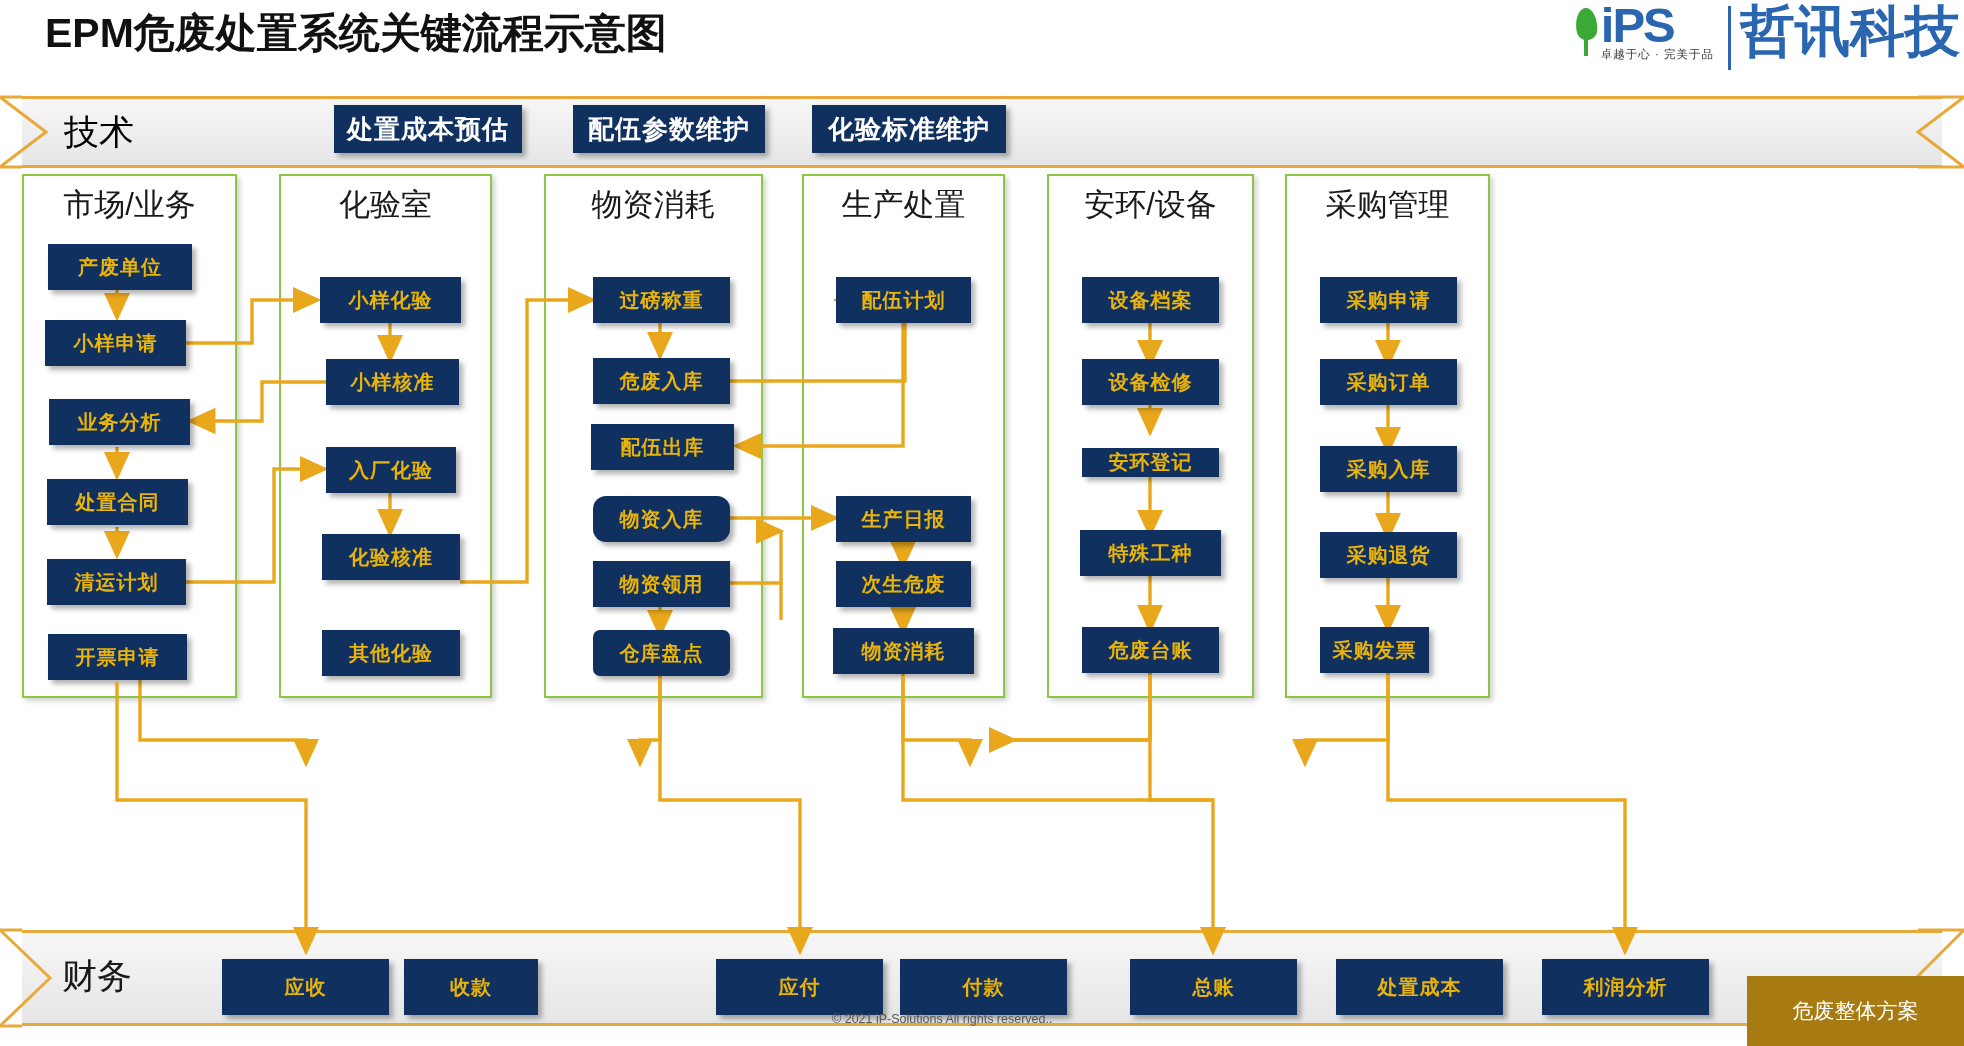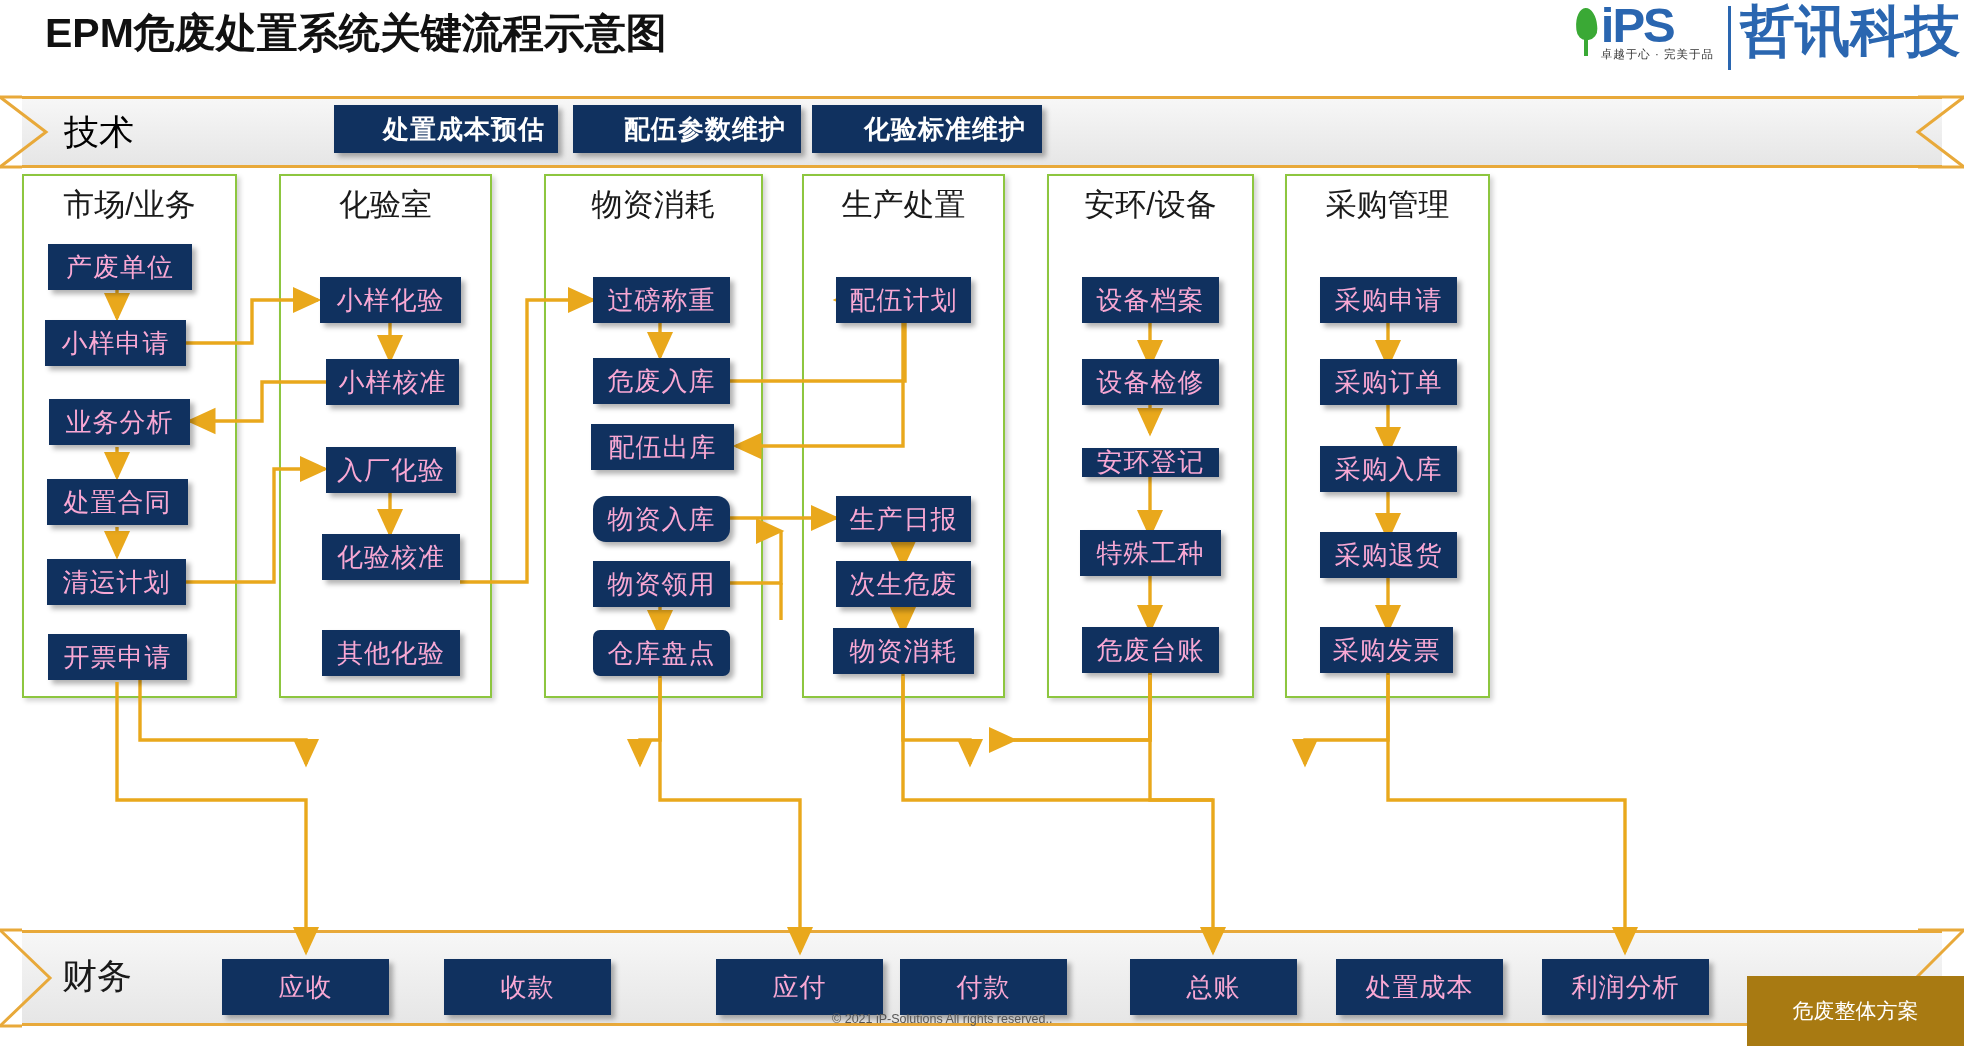--- a/index.html
+++ b/index.html
@@ -46,31 +46,31 @@
     border:2px solid #8dc63f;box-sizing:border-box;
     box-shadow:3px 3px 5px rgba(0,0,0,.18);
   }
   .lane-title{
     position:absolute;width:100%;text-align:center;top:10px;
     font-size:31px;color:#1a1a1a;white-space:nowrap;
   }
 
   
   .node{
-    position:absolute;background:#10315f;color:#f9a8d4;
-    font-size:26px;font-weight:400;
+    position:absolute;background:#10315f;color:#eab308;
+    font-size:20px;font-weight:700;
     display:flex;align-items:center;justify-content:center;
     box-shadow:4px 4px 5px rgba(0,0,0,.30);
     letter-spacing:1px;white-space:nowrap;
     box-sizing:border-box;
   }
   .tech-node{
     position:absolute;background:#10315f;color:#fff;font-size:26px;font-weight:700;
     display:flex;align-items:center;justify-content:center;
-    box-shadow:4px 4px 5px rgba(0,0,0,.30);letter-spacing:1px;white-space:nowrap;padding-left:36px;
+    box-shadow:4px 4px 5px rgba(0,0,0,.30);letter-spacing:1px;white-space:nowrap;
   }
 
   
   .copyright{
     position:absolute;font-size:12.5px;color:#555;white-space:nowrap;
   }
   .corner-tag{
     position:absolute;background:#a87a12;color:#fff;
     font-size:21px;display:flex;align-items:center;justify-content:center;
     white-space:nowrap;
@@ -226,35 +226,35 @@
   <div class="node" style="left:1082px;top:277px;width:137px;height:46px;">设备档案</div>
   <div class="node" style="left:1082px;top:359px;width:137px;height:46px;">设备检修</div>
   <div class="node" style="left:1082px;top:448px;width:137px;height:29px;">安环登记</div>
   <div class="node" style="left:1080px;top:530px;width:141px;height:46px;">特殊工种</div>
   <div class="node" style="left:1082px;top:627px;width:137px;height:46px;">危废台账</div>
 
   <div class="node" style="left:1320px;top:277px;width:137px;height:46px;">采购申请</div>
   <div class="node" style="left:1320px;top:359px;width:137px;height:46px;">采购订单</div>
   <div class="node" style="left:1320px;top:446px;width:137px;height:46px;">采购入库</div>
   <div class="node" style="left:1320px;top:532px;width:137px;height:46px;">采购退货</div>
-  <div class="node" style="left:1320px;top:627px;width:133px;height:46px;">采购发票</div>
+  <div class="node" style="left:1320px;top:627px;width:109px;height:46px;">采购发票</div>
 
   <div class="band" style="left:22px;top:930px;width:1920px;height:96px;"></div>
   <svg class="wires">
     <polyline points="22,930 0,930" fill="none" stroke="#e8a93a" stroke-width="3"></polyline>
     <polyline points="0,930 50,978 0,1026" fill="none" stroke="#e8a93a" stroke-width="3"></polyline>
     <polyline points="0,1026 22,1026" fill="none" stroke="#e8a93a" stroke-width="3"></polyline>
     <polyline points="1918,930 1964,930" fill="none" stroke="#e8a93a" stroke-width="3"></polyline>
     <polyline points="1964,930 1916,978 1964,1026" fill="none" stroke="#e8a93a" stroke-width="3"></polyline>
     <polyline points="1964,1026 1918,1026" fill="none" stroke="#e8a93a" stroke-width="3"></polyline>
   </svg>
   <div style="position:absolute;left:62px;top:946px;width:150px;height:60px;font-size:35px;color:#1a1a1a;display:flex;align-items:center;">财务</div>
 
   <div class="node" style="left:222px;top:959px;width:167px;height:56px;">应收</div>
-  <div class="node" style="left:444px;top:959px;width:167px;height:56px;">收款</div>
+  <div class="node" style="left:404px;top:959px;width:134px;height:56px;">收款</div>
   <div class="node" style="left:716px;top:959px;width:167px;height:56px;">应付</div>
   <div class="node" style="left:900px;top:959px;width:167px;height:56px;">付款</div>
   <div class="node" style="left:1130px;top:959px;width:167px;height:56px;">总账</div>
   <div class="node" style="left:1542px;top:959px;width:167px;height:56px;">利润分析</div>
   <div class="node" style="left:1336px;top:959px;width:167px;height:56px;">处置成本</div>
 
   <svg class="wires">
     <defs>
       <marker id="ah2" markerWidth="9" markerHeight="9" refX="7.5" refY="4.5" orient="auto" markerUnits="strokeWidth">
         <path d="M0,0.6 L8.5,4.5 L0,8.4 z" fill="#e9a81c"></path>

